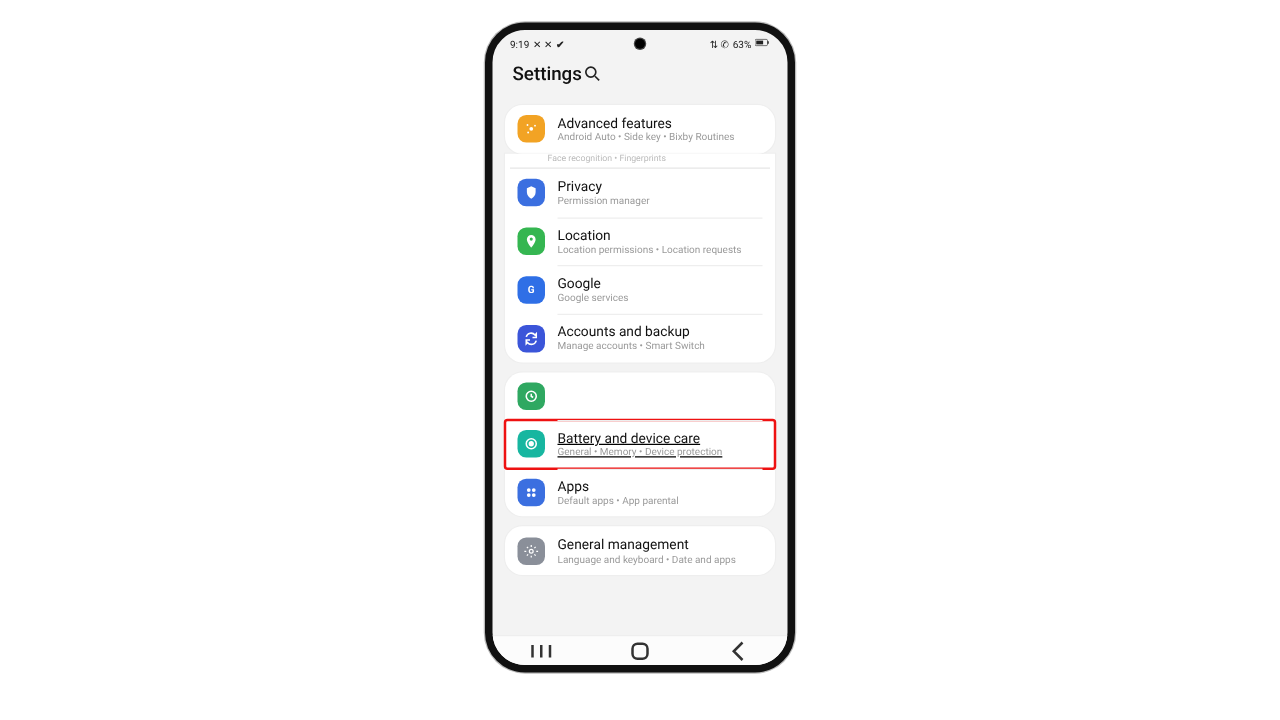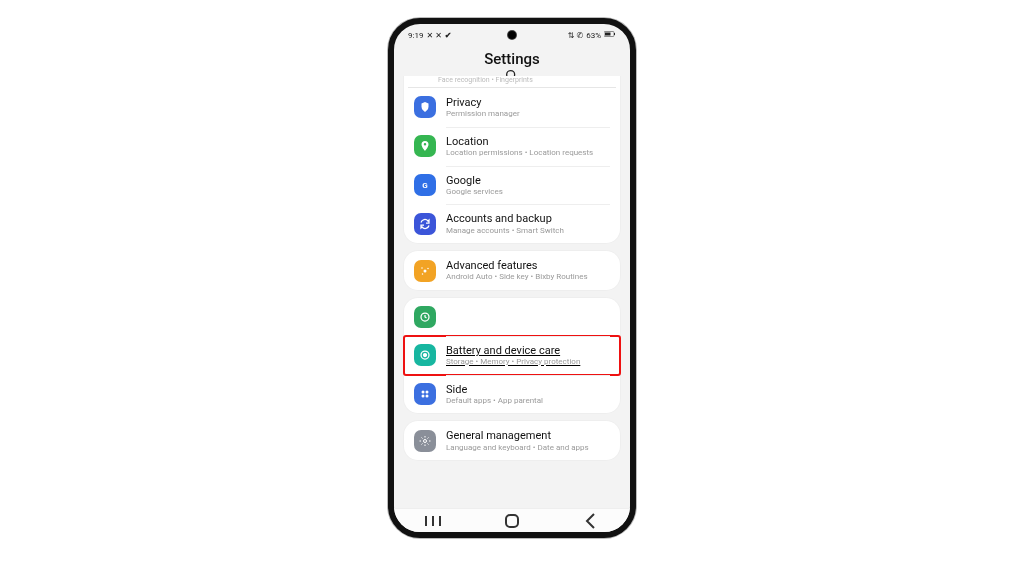--- a/index.html
+++ b/index.html
@@ -21,21 +21,20 @@
   }
   .status-bar {
     height: 22px; display: flex; align-items: center; justify-content: space-between;
     padding: 0 14px; font-size: 8px; color: #222;
   }
   .status-left, .status-right { display: flex; align-items: center; gap: 3px; }
   .tw-icon { font-weight: bold; }
   .header {
     display: flex; align-items: center; justify-content: flex-start;
     padding: 4px 16px 8px 16px;
-    flex-direction: column;
   }
   .header-title { font-size: 15px; font-weight: 500; color: #111; }
   .search-icon { width: 16px; height: 16px; color: #222; }
   .scroll-area {
     position: absolute; top: 52px; bottom: 24px; left: 0; right: 0;
     overflow: hidden; padding: 0 8px;
   }
   .cut-row {
     height: 12px; margin: 0 4px; border-bottom: 1px solid #e6e6e6;
     font-size: 7px; color: #bbb; padding-left: 30px;
@@ -100,20 +99,36 @@
       <div class="header-title">Settings</div>
       <div class="search-icon">
         <svg viewBox="0 0 24 24" fill="none" stroke="currentColor" stroke-width="2">
             <circle cx="10" cy="10" r="6"></circle>
             <line x1="15" y1="15" x2="20" y2="20"></line>
           </svg>
       </div>
     </div>
 
     <div class="scroll-area">
+      <div class="card">
+          <div class="row">
+            <div class="icon-badge" style="background:#f2a324">
+              <svg viewBox="0 0 24 24" fill="currentColor">
+                <circle cx="12" cy="12" r="3"></circle>
+                <circle cx="6" cy="6" r="1.5"></circle>
+                <circle cx="18" cy="7" r="1.5"></circle>
+                <circle cx="7" cy="18" r="1.5"></circle>
+              </svg>
+            </div>
+            <div class="row-text">
+              <div class="row-title">Advanced features</div>
+              <div class="row-sub">Android Auto  •  Side key  •  Bixby Routines</div>
+            </div>
+          </div>
+        </div>
       <div class="card" style="margin-top:0; border-top-left-radius:0; border-top-right-radius:0;">
         <div class="cut-row">Face recognition  •  Fingerprints</div>
         <div class="row">
             <div class="icon-badge" style="background:#3b6fe0">
               <svg viewBox="0 0 24 24" fill="currentColor">
                 <path d="M12 2l7 3v6c0 5-3 8-7 11-4-3-7-6-7-11V5l7-3z"></path>
               </svg>
             </div>
             <div class="row-text">
               <div class="row-title">Privacy</div>
@@ -148,68 +163,52 @@
                 <path d="M4 9a8 8 0 0 1 14-3l2-2v6h-6"></path>
                 <path d="M20 15a8 8 0 0 1-14 3l-2 2v-6h6"></path>
               </svg>
             </div>
             <div class="row-text">
               <div class="row-title">Accounts and backup</div>
               <div class="row-sub">Manage accounts  •  Smart Switch</div>
             </div>
           </div>
       </div>
-      <div class="card">
-          <div class="row">
-            <div class="icon-badge" style="background:#f2a324">
-              <svg viewBox="0 0 24 24" fill="currentColor">
-                <circle cx="12" cy="12" r="3"></circle>
-                <circle cx="6" cy="6" r="1.5"></circle>
-                <circle cx="18" cy="7" r="1.5"></circle>
-                <circle cx="7" cy="18" r="1.5"></circle>
-              </svg>
-            </div>
-            <div class="row-text">
-              <div class="row-title">Advanced features</div>
-              <div class="row-sub">Android Auto  •  Side key  •  Bixby Routines</div>
-            </div>
-          </div>
-        </div>
       <div class="card">
           <div class="row">
             <div class="icon-badge" style="background:#2fa861">
               <svg viewBox="0 0 24 24" fill="none" stroke="currentColor" stroke-width="2.5">
                 <circle cx="12" cy="12" r="8"></circle>
                 <path d="M12 8v4l3 2"></path>
               </svg>
             </div>
           </div>
           <div class="row highlight">
             <div class="icon-badge" style="background:#17b6a0">
               <svg viewBox="0 0 24 24" fill="none" stroke="currentColor" stroke-width="2.5">
                 <circle cx="12" cy="12" r="8"></circle>
                 <circle cx="12" cy="12" r="3" fill="currentColor"></circle>
               </svg>
             </div>
             <div class="row-text">
               <div class="row-title">Battery and device care</div>
-              <div class="row-sub">Storage  •  Memory  •  Privacy protection</div>
+              <div class="row-sub">General  •  Memory  •  Device protection</div>
             </div>
           </div>
           <div class="row">
             <div class="icon-badge" style="background:#3b6fe0">
               <svg viewBox="0 0 24 24" fill="currentColor">
                 <circle cx="8" cy="8" r="3"></circle>
                 <circle cx="16" cy="8" r="3"></circle>
                 <circle cx="8" cy="16" r="3"></circle>
                 <circle cx="16" cy="16" r="3"></circle>
               </svg>
             </div>
             <div class="row-text">
-              <div class="row-title">Side</div>
+              <div class="row-title">Apps</div>
               <div class="row-sub">Default apps  •  App parental</div>
             </div>
           </div>
         </div>
       <div class="card">
           <div class="row">
             <div class="icon-badge" style="background:#8a8f99">
               <svg viewBox="0 0 24 24" fill="none" stroke="currentColor" stroke-width="2">
                 <circle cx="12" cy="12" r="3"></circle>
                 <path d="M12 2v3M12 19v3M4 12H1M23 12h-3M5 5l2 2M17 17l2 2M5 19l2-2M17 7l2-2"></path>

